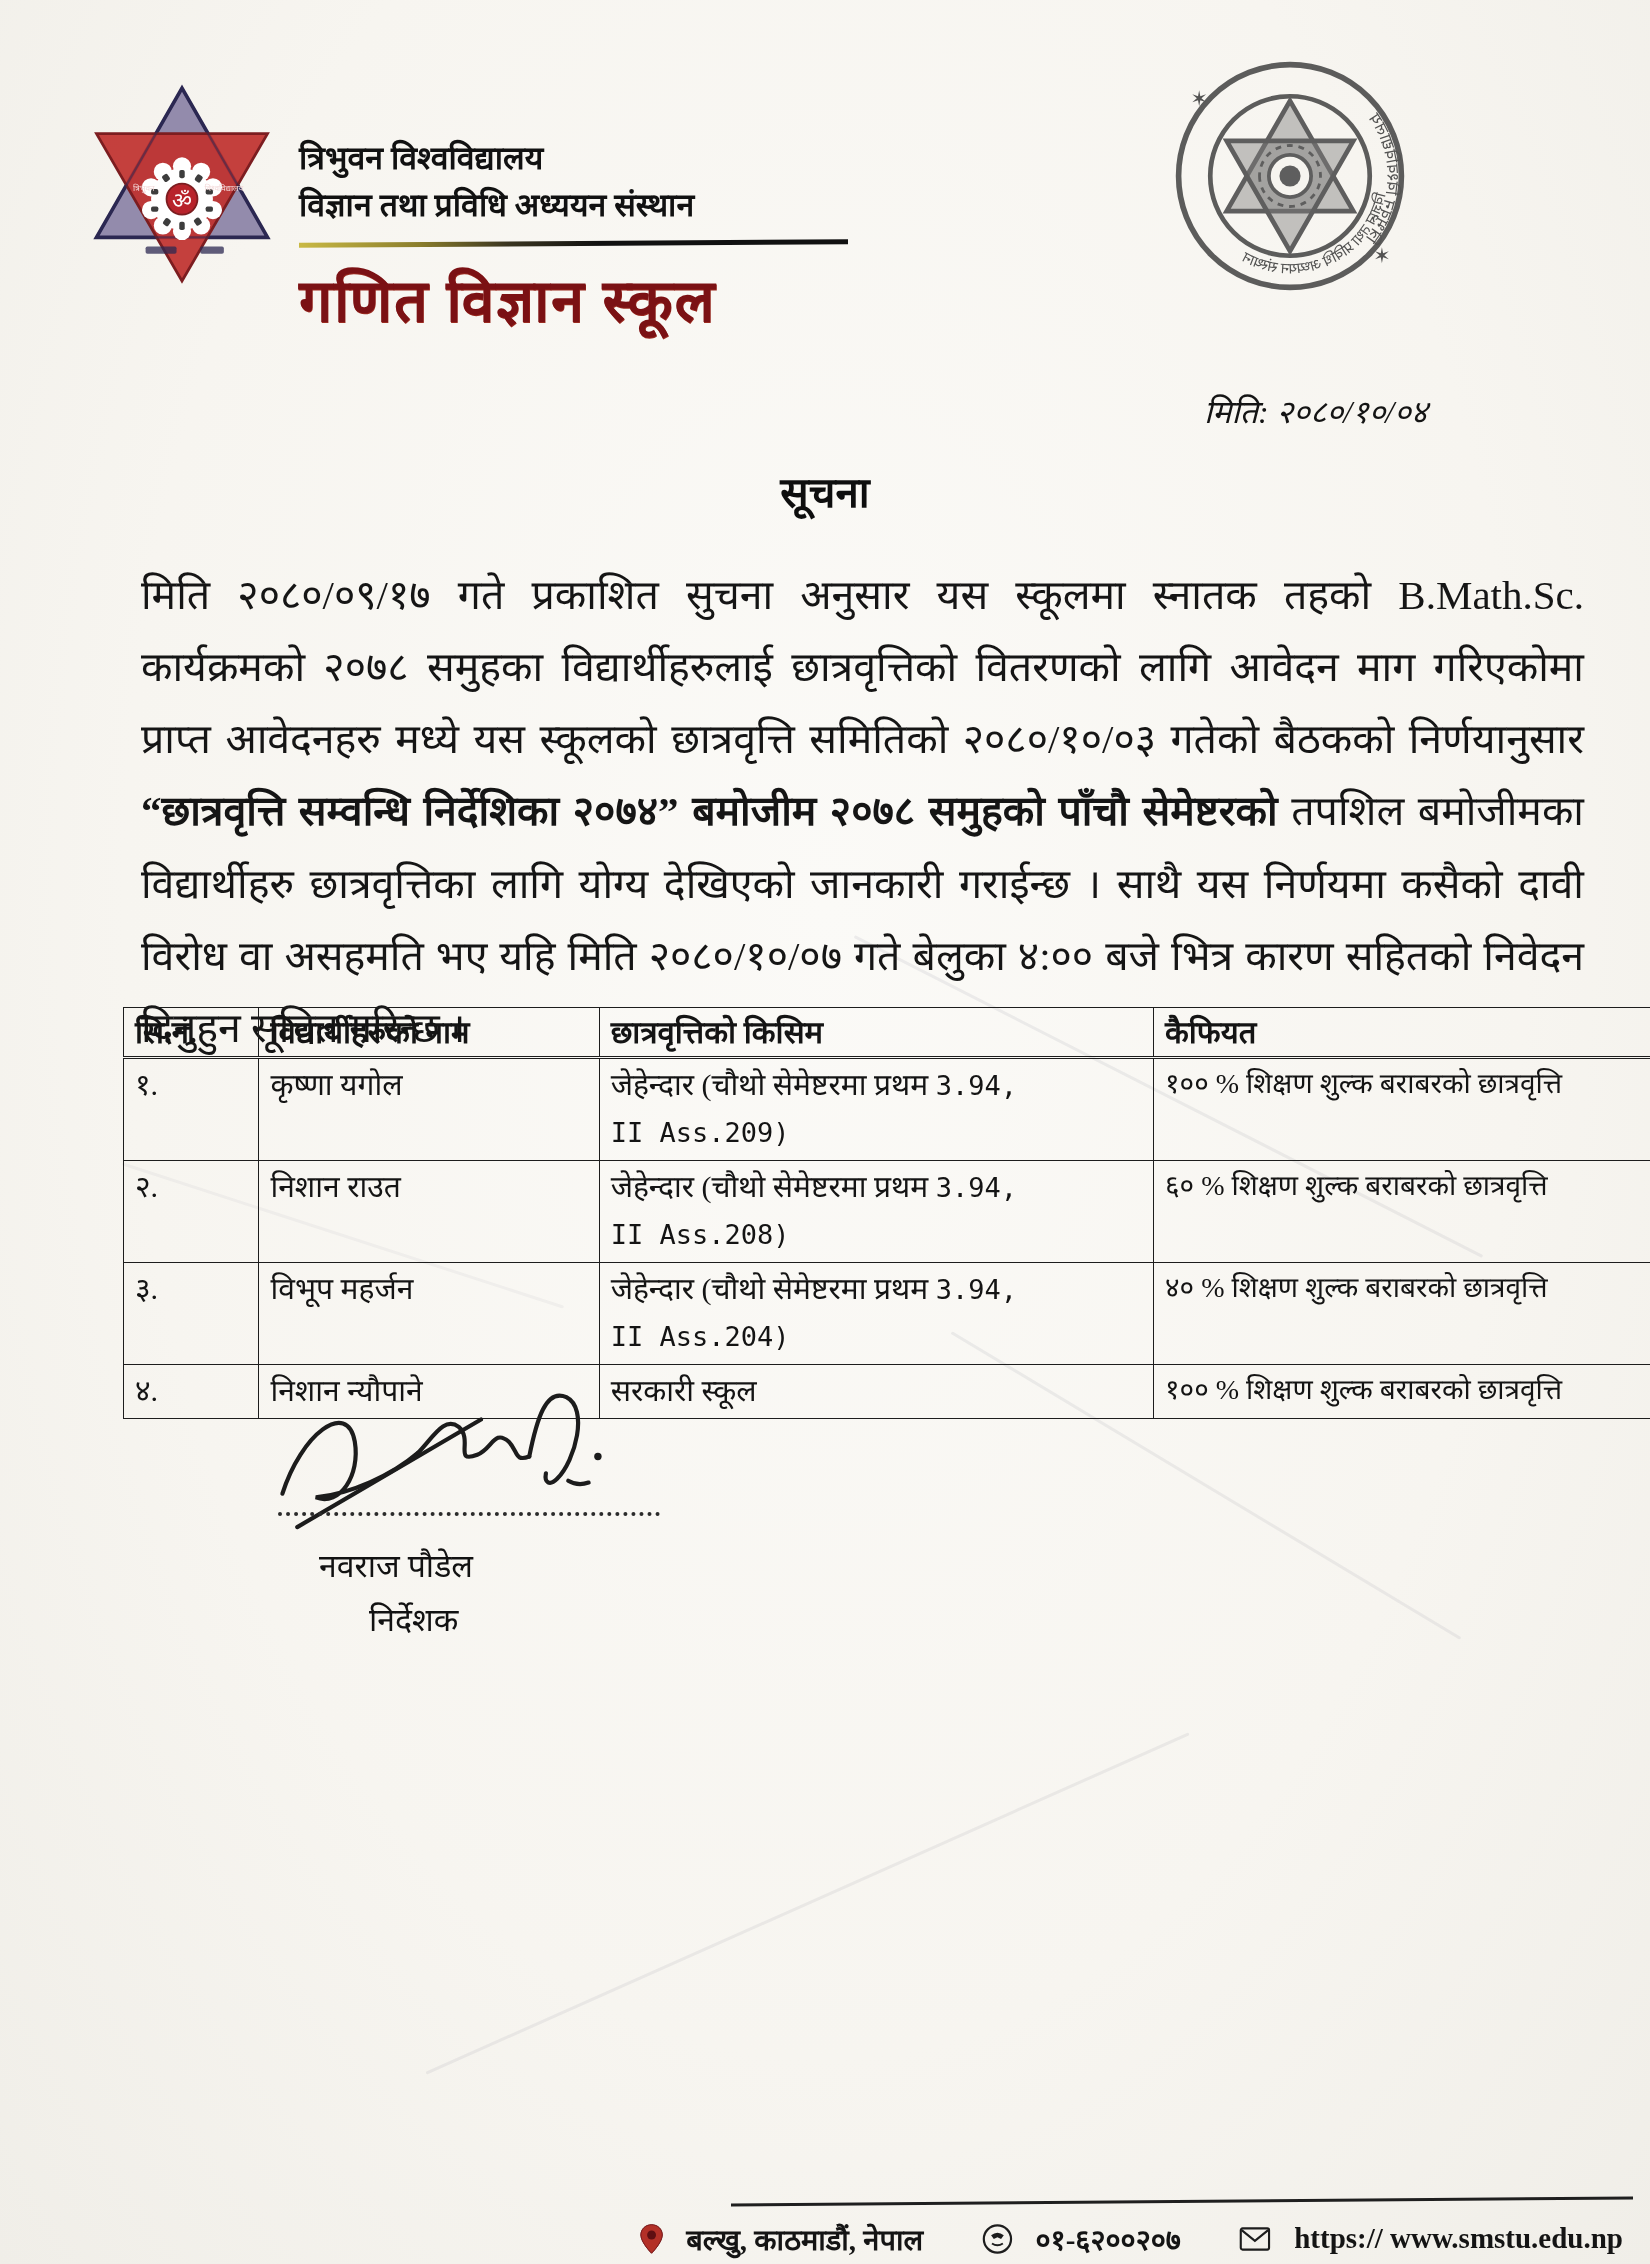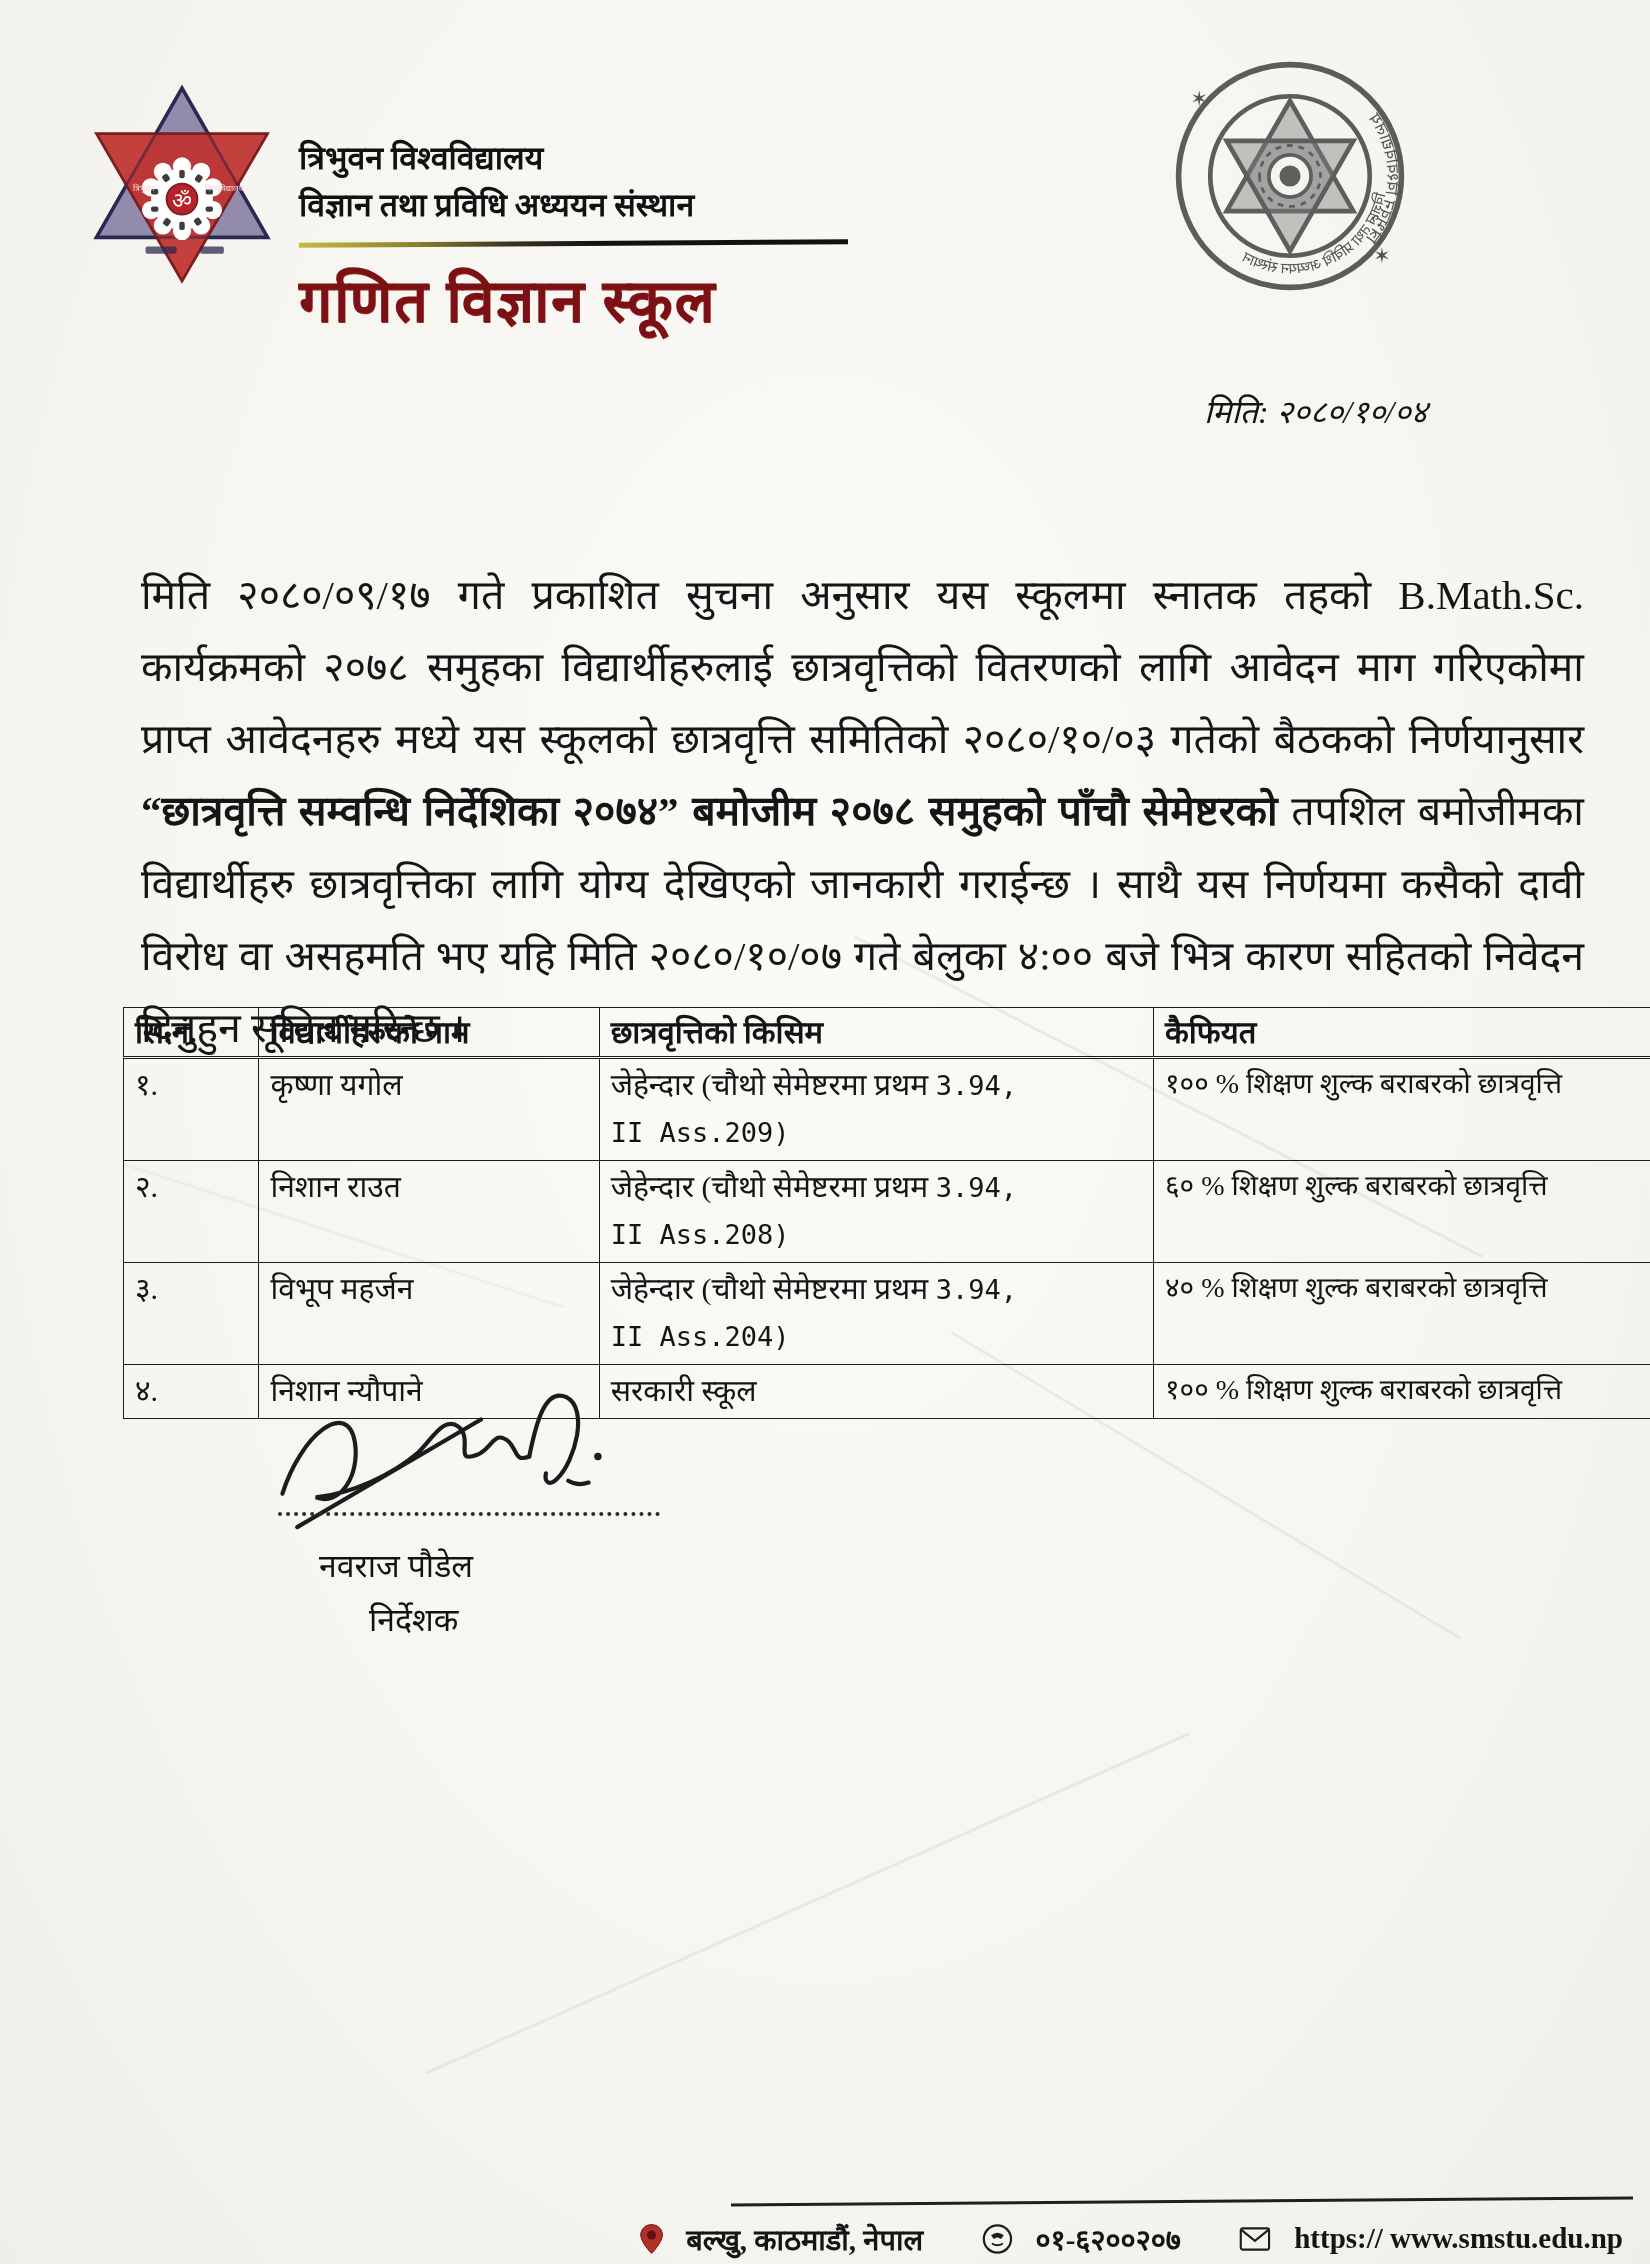--- a/index.html
+++ b/index.html
@@ -160,20 +160,21 @@
       <text font-size="6.4" fill="#3d3d3d" font-family="'Liberation Serif',serif">
         <textPath href="#ring-bot" startOffset="6%">विज्ञान तथा प्रविधि अध्ययन संस्थान</textPath>
       </text>
       <text x="90" y="25" font-size="9" fill="#3d3d3d">✶</text>
       <text x="12" y="92" font-size="9" fill="#3d3d3d">✶</text>
     </svg>
   </div>
 
   <div class="date-line">मिति: २०८०/१०/०४</div>
 
+  <div class="notice-title">सूचना</div>
 
   <div class="body-para">
     <span>मिति २०८०/०९/१७ गते प्रकाशित सुचना अनुसार यस स्कूलमा स्नातक तहको B.Math.Sc. कार्यक्रमको २०७८ समुहका विद्यार्थीहरुलाई छात्रवृत्तिको वितरणको लागि आवेदन माग गरिएकोमा प्राप्त आवेदनहरु मध्ये यस स्कूलको छात्रवृत्ति समितिको २०८०/१०/०३ गतेको बैठकको निर्णयानुसार </span><span class="b">“छात्रवृत्ति सम्वन्धि निर्देशिका २०७४” बमोजीम २०७८ समुहको पाँचौ सेमेष्टरको </span><span>तपशिल बमोजीमका विद्यार्थीहरु छात्रवृत्तिका लागि योग्य देखिएको जानकारी गराईन्छ । साथै यस निर्णयमा कसैको दावी विरोध वा असहमति भए यहि मिति २०८०/१०/०७ गते बेलुका ४:०० बजे भित्र कारण सहितको निवेदन दिनुहुन सूचित गरिन्छ ।</span>
   </div>
 
 
   <table class="scho-table">
     <colgroup>
       <col style="width:8.6%">
         <col style="width:21.6%">

